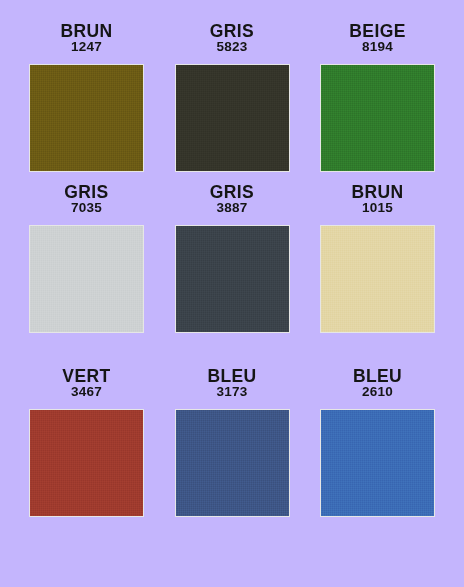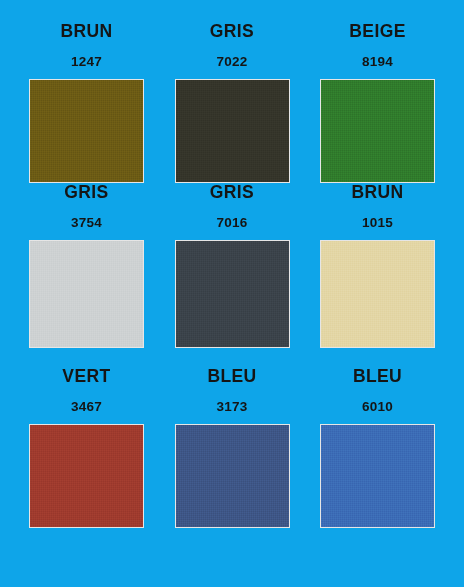--- a/index.html
+++ b/index.html
@@ -12,21 +12,21 @@
     height: 587px;
     font-family: "Liberation Sans", sans-serif;
     -webkit-font-smoothing: antialiased;
     overflow: hidden;
   }
 
   #swatch-chart {
     position: relative;
     width: 464px;
     height: 587px;
-    background: #0ea5e9;
+    background: #c4b5fd;
     box-sizing: border-box;
     padding: 22px 29px 0 29px;
   }
 
   .swatch-grid {
     display: grid;
     grid-template-columns: 115px 115px 115px;
     grid-template-rows: 161px 184px 161px;
     column-gap: 23px;
     row-gap: 0px;
@@ -49,21 +49,21 @@
     text-align: center;
     white-space: nowrap;
   }
 
   .swatch-code {
     font-size: 13.5px;
     font-weight: bold;
     letter-spacing: 0.2px;
     color: #151515;
     line-height: 1.05;
-    margin-top: 15px;
+    margin-top: 0;
     text-align: right;
     white-space: nowrap;
   }
 
   .swatch-color {
     width: 115px;
     height: 108px;
     margin-top: 9px;
     border: 1px solid #e6e6e6;
     box-sizing: border-box;
@@ -99,39 +99,39 @@
   <div class="swatch-grid">
 
     <div class="swatch-cell">
       <div class="swatch-name">BRUN</div>
       <div class="swatch-code">1247</div>
       <div class="swatch-color" style="background-color: rgb(107, 90, 20);"></div>
     </div>
 
     <div class="swatch-cell">
       <div class="swatch-name">GRIS</div>
-      <div class="swatch-code">7022</div>
+      <div class="swatch-code">5823</div>
       <div class="swatch-color" style="background-color: rgb(52, 52, 41);"></div>
     </div>
 
     <div class="swatch-cell">
       <div class="swatch-name">BEIGE</div>
       <div class="swatch-code">8194</div>
       <div class="swatch-color" style="background-color: rgb(47, 122, 43);"></div>
     </div>
 
     <div class="swatch-cell">
       <div class="swatch-name">GRIS</div>
-      <div class="swatch-code">3754</div>
+      <div class="swatch-code">7035</div>
       <div class="swatch-color" style="background-color: rgb(205, 209, 210);"></div>
     </div>
 
     <div class="swatch-cell">
       <div class="swatch-name">GRIS</div>
-      <div class="swatch-code">7016</div>
+      <div class="swatch-code">3887</div>
       <div class="swatch-color" style="background-color: rgb(58, 66, 73);"></div>
     </div>
 
     <div class="swatch-cell">
       <div class="swatch-name">BRUN</div>
       <div class="swatch-code">1015</div>
       <div class="swatch-color" style="background-color: rgb(227, 214, 164);"></div>
     </div>
 
     <div class="swatch-cell">
@@ -141,18 +141,18 @@
     </div>
 
     <div class="swatch-cell">
       <div class="swatch-name">BLEU</div>
       <div class="swatch-code">3173</div>
       <div class="swatch-color" style="background-color: rgb(61, 85, 133);"></div>
     </div>
 
     <div class="swatch-cell">
       <div class="swatch-name">BLEU</div>
-      <div class="swatch-code">6010</div>
+      <div class="swatch-code">2610</div>
       <div class="swatch-color" style="background-color: rgb(59, 107, 181);"></div>
     </div>
 
   </div>
 </div>
 
 </body></html>

